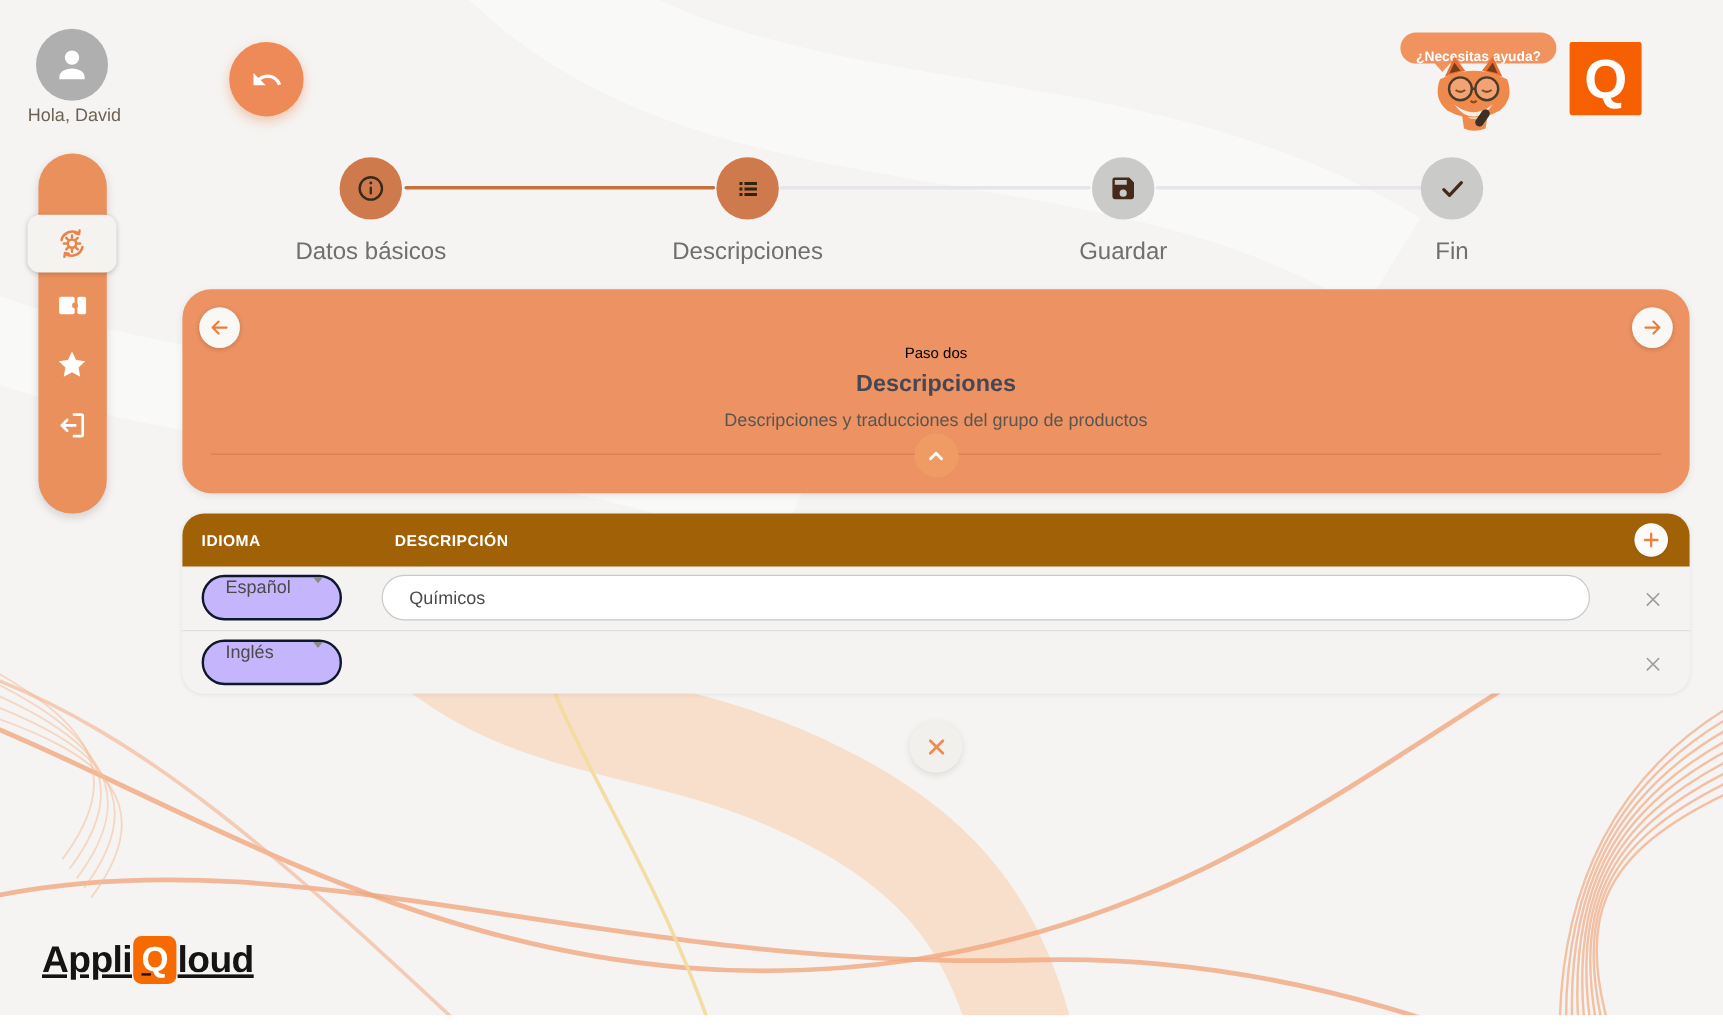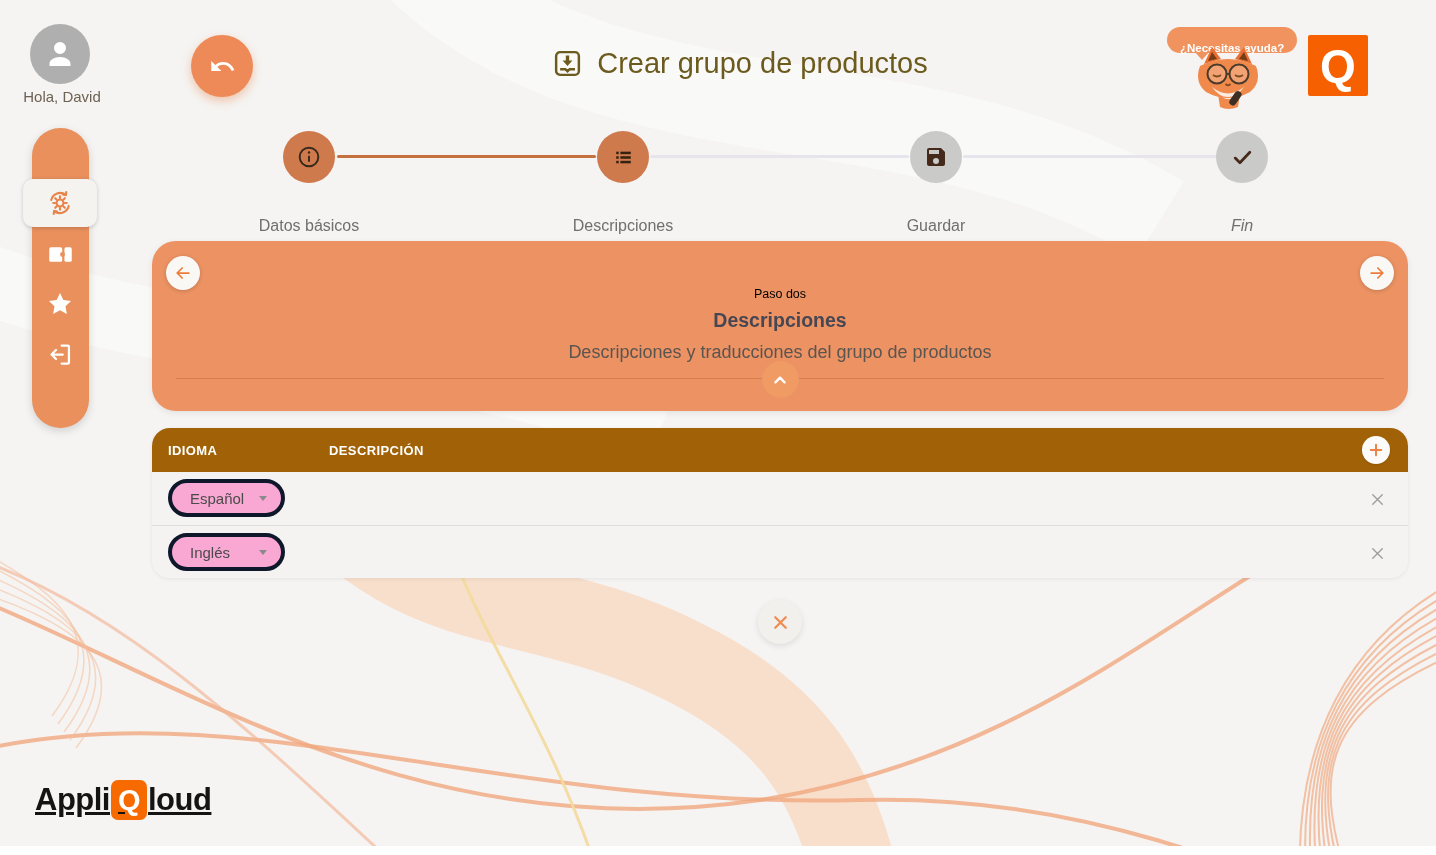--- a/index.html
+++ b/index.html
@@ -32,46 +32,46 @@
   .side-active { left:23px; top:179px; width:74px; height:48px; border-radius:10px; background:#F5F3F0;
                  box-shadow:0 1px 4px rgba(0,0,0,.18); cursor:pointer; }
   .side-icon { width:30px; height:30px; cursor:pointer; left:45px; }
 
   
   .conn { position:absolute; top:155px; height:3px; border-radius:2px; }
   .step { position:absolute; top:131px; width:180px; display:flex; flex-direction:column; align-items:center; }
   .step-circle { width:52px; height:52px; border-radius:50%; cursor:pointer; display:flex; align-items:center; justify-content:center; }
   .step-circle.on { background:#CF7A4D; }
   .step-circle.off { background:#CACAC9; }
-  .step-label { margin-top:34px; font-size:16px; color:#6F6F6F; }
+  .step-label { margin-top:16px; font-size:20px; color:#6F6F6F; }
 
   
   .banner { left:152px; top:241px; width:1256px; height:170px; border-radius:24px; background:#EC9263;
             box-shadow:0 2px 6px rgba(0,0,0,.08); }
   .nav-btn { position:absolute; top:15px; width:34px; height:34px; border-radius:50%; background:#FAF8F5;
              box-shadow:0 1px 4px rgba(0,0,0,.18); cursor:pointer; display:flex; align-items:center; justify-content:center; }
   .banner-center { position:absolute; left:0; right:0; top:46px; text-align:center; }
   .banner-step { font-size:12.5px; color:#000000; }
   .banner-title { margin-top:8px; font-size:19.5px; font-weight:bold; color:#474753; }
-  .banner-sub { margin-top:10px; font-size:18px; color:#5B5550; }
+  .banner-sub { margin-top:10px; font-size:15px; color:#5B5550; }
   .banner-divider { position:absolute; left:24px; right:24px; bottom:32px; height:1px; background:rgba(197,109,58,.55); }
   .collapse-btn { position:absolute; left:50%; margin-left:-18.5px; bottom:13px; width:37px; height:37px;
                   border-radius:50%; background:#F09A64; cursor:pointer; display:flex; align-items:center; justify-content:center; }
 
   
   .table-card { left:152px; top:428px; width:1256px; border-radius:18px; box-shadow:0 1px 4px rgba(0,0,0,.07); }
   .t-header { position:relative; height:44px; background:#a16207; border-radius:18px 18px 0 0; }
   .th { position:absolute; top:15px; color:#fff; font-size:13px; font-weight:bold; letter-spacing:.4px; }
   .add-btn { position:absolute; right:18px; top:8px; width:28px; height:28px; border-radius:50%; background:#FDFBF9;
              cursor:pointer; display:flex; align-items:center; justify-content:center; box-shadow:0 1px 2px rgba(0,0,0,.12); }
   .t-body { background:#F4F3F1; border-radius:0 0 18px 18px; }
   .t-row { position:relative; height:53px; }
   .t-row + .t-row { border-top:1px solid #E0DEDB; }
-  .pill-select { position:absolute; left:16px; top:7px; width:117px; height:38px; border:4px solid #0f172a;
-                 border-radius:19px; background:#f9a8d4; display:flex; align-items:center; justify-content:space-between;
+  .pill-select { position:absolute; left:16px; top:7px; width:117px; height:38px; border:2px solid #0f172a;
+                 border-radius:19px; background:#c4b5fd; display:flex; align-items:flex-start; justify-content:space-between;
                  padding:0 14px 0 18px; font-size:15px; color:#4A4A4A; cursor:pointer; }
   .caret { width:0; height:0; border-left:4.5px solid transparent; border-right:4.5px solid transparent;
            border-top:5.5px solid #8A8A8A; }
   .pill-input { position:absolute; left:166px; top:7px; width:1007px; height:38px; border:1px solid #C9C9C9;
                 border-radius:19px; background:#fff; font-size:15px; color:#4A4A4A; padding:0 22px;
                 font-family:"Liberation Sans", sans-serif; outline:none; }
   .row-x { position:absolute; right:17px; top:13px; width:28px; height:28px; cursor:pointer;
            display:flex; align-items:center; justify-content:center; }
 
   
@@ -120,28 +120,20 @@
     </svg>
   </div>
   <div class="abs greeting">Hola, David</div>
 
   <div class="abs back-btn ctr">
     <svg viewBox="0 0 24 24" width="27" fill="#fff">
       <path d="M12.5 8c-2.65 0-5.05.99-6.9 2.6L2 7v9h9l-3.62-3.62c1.39-1.16 3.16-1.88 5.12-1.88 3.54 0 6.55 2.31 7.6 5.5l2.37-.78C21.08 11.03 17.15 8 12.5 8z"></path>
     </svg>
   </div>
 
-  <div class="abs page-title">
-    <svg viewBox="0 0 24 24" width="31">
-      <rect x="3.2" y="3.2" width="17.6" height="17.6" rx="3" fill="none" stroke="#6B5B1E" stroke-width="1.9"></rect>
-      <path d="M10.7 5.8h2.6v3.8h2.5L12 13.9 8.2 9.6h2.5z" fill="#6B5B1E"></path>
-      <path d="M6.3 16.4h4l1.7 1.6 1.7-1.6h4.1" fill="none" stroke="#6B5B1E" stroke-width="1.9"></path>
-    </svg>
-    <span>Crear grupo de productos</span>
-  </div>
 
   <div class="abs help-bubble">¿Necesitas ayuda?</div>
 
   <svg class="abs fox" viewBox="0 0 80 66">
     <path d="M16 20 L24 3 L33 15 Z" fill="#E86F33"></path>
     <path d="M64 20 L56 3 L47 15 Z" fill="#E86F33"></path>
     <path d="M20 17 L24 8 L29 15 Z" fill="#7A3C16"></path>
     <path d="M60 17 L56 8 L51 15 Z" fill="#7A3C16"></path>
     <path d="M12 22 Q40 8 68 22 Q74 38 62 48 Q40 60 18 48 Q6 38 12 22 Z" fill="#F08A4C"></path>
     <path d="M24 43 Q40 56 56 43 Q49 53 40 53 Q31 53 24 43 Z" fill="#FCEDE2"></path>
@@ -218,21 +210,21 @@
 
   <div class="step" style="left:846px;">
     <div class="step-circle off">
       <svg viewBox="0 0 24 24" width="24" fill="#45291A">
         <path d="M17 3H5a2 2 0 0 0-2 2v14a2 2 0 0 0 2 2h14a2 2 0 0 0 2-2V7l-4-4zm-5 16a3 3 0 1 1 0-6 3 3 0 0 1 0 6zm3-10H5V5h10v4z"></path>
       </svg>
     </div>
     <div class="step-label">Guardar</div>
   </div>
 
-  <div class="step" style="left:1152px;font-style:italic;">
+  <div class="step" style="left:1120px;">
     <div class="step-circle off">
       <svg viewBox="0 0 24 24" width="27" fill="none" stroke="#45291A" stroke-width="2.4" stroke-linecap="round" stroke-linejoin="round">
         <path d="M5.5 12.5l4.2 4.2 8.8-9.4"></path>
       </svg>
     </div>
     <div class="step-label">Fin</div>
   </div>
 
   <div class="abs banner">
     <div class="nav-btn" style="left:14px;">
@@ -267,20 +259,21 @@
           <path d="M12 5v14M5 12h14"></path>
         </svg>
       </div>
     </div>
     <div class="t-body">
       <div class="t-row">
         <div class="pill-select">
           <span>Español</span>
           <span class="caret"></span>
         </div>
+        <input class="pill-input" type="text" value="Químicos" style="">
         <div class="row-x">
           <svg viewBox="0 0 24 24" width="19" fill="none" stroke="#9C9C9C" stroke-width="1.7" stroke-linecap="round">
             <path d="M6 6l12 12M18 6L6 18"></path>
           </svg>
         </div>
       </div>
       <div class="t-row">
         <div class="pill-select">
           <span>Inglés</span>
           <span class="caret"></span>

